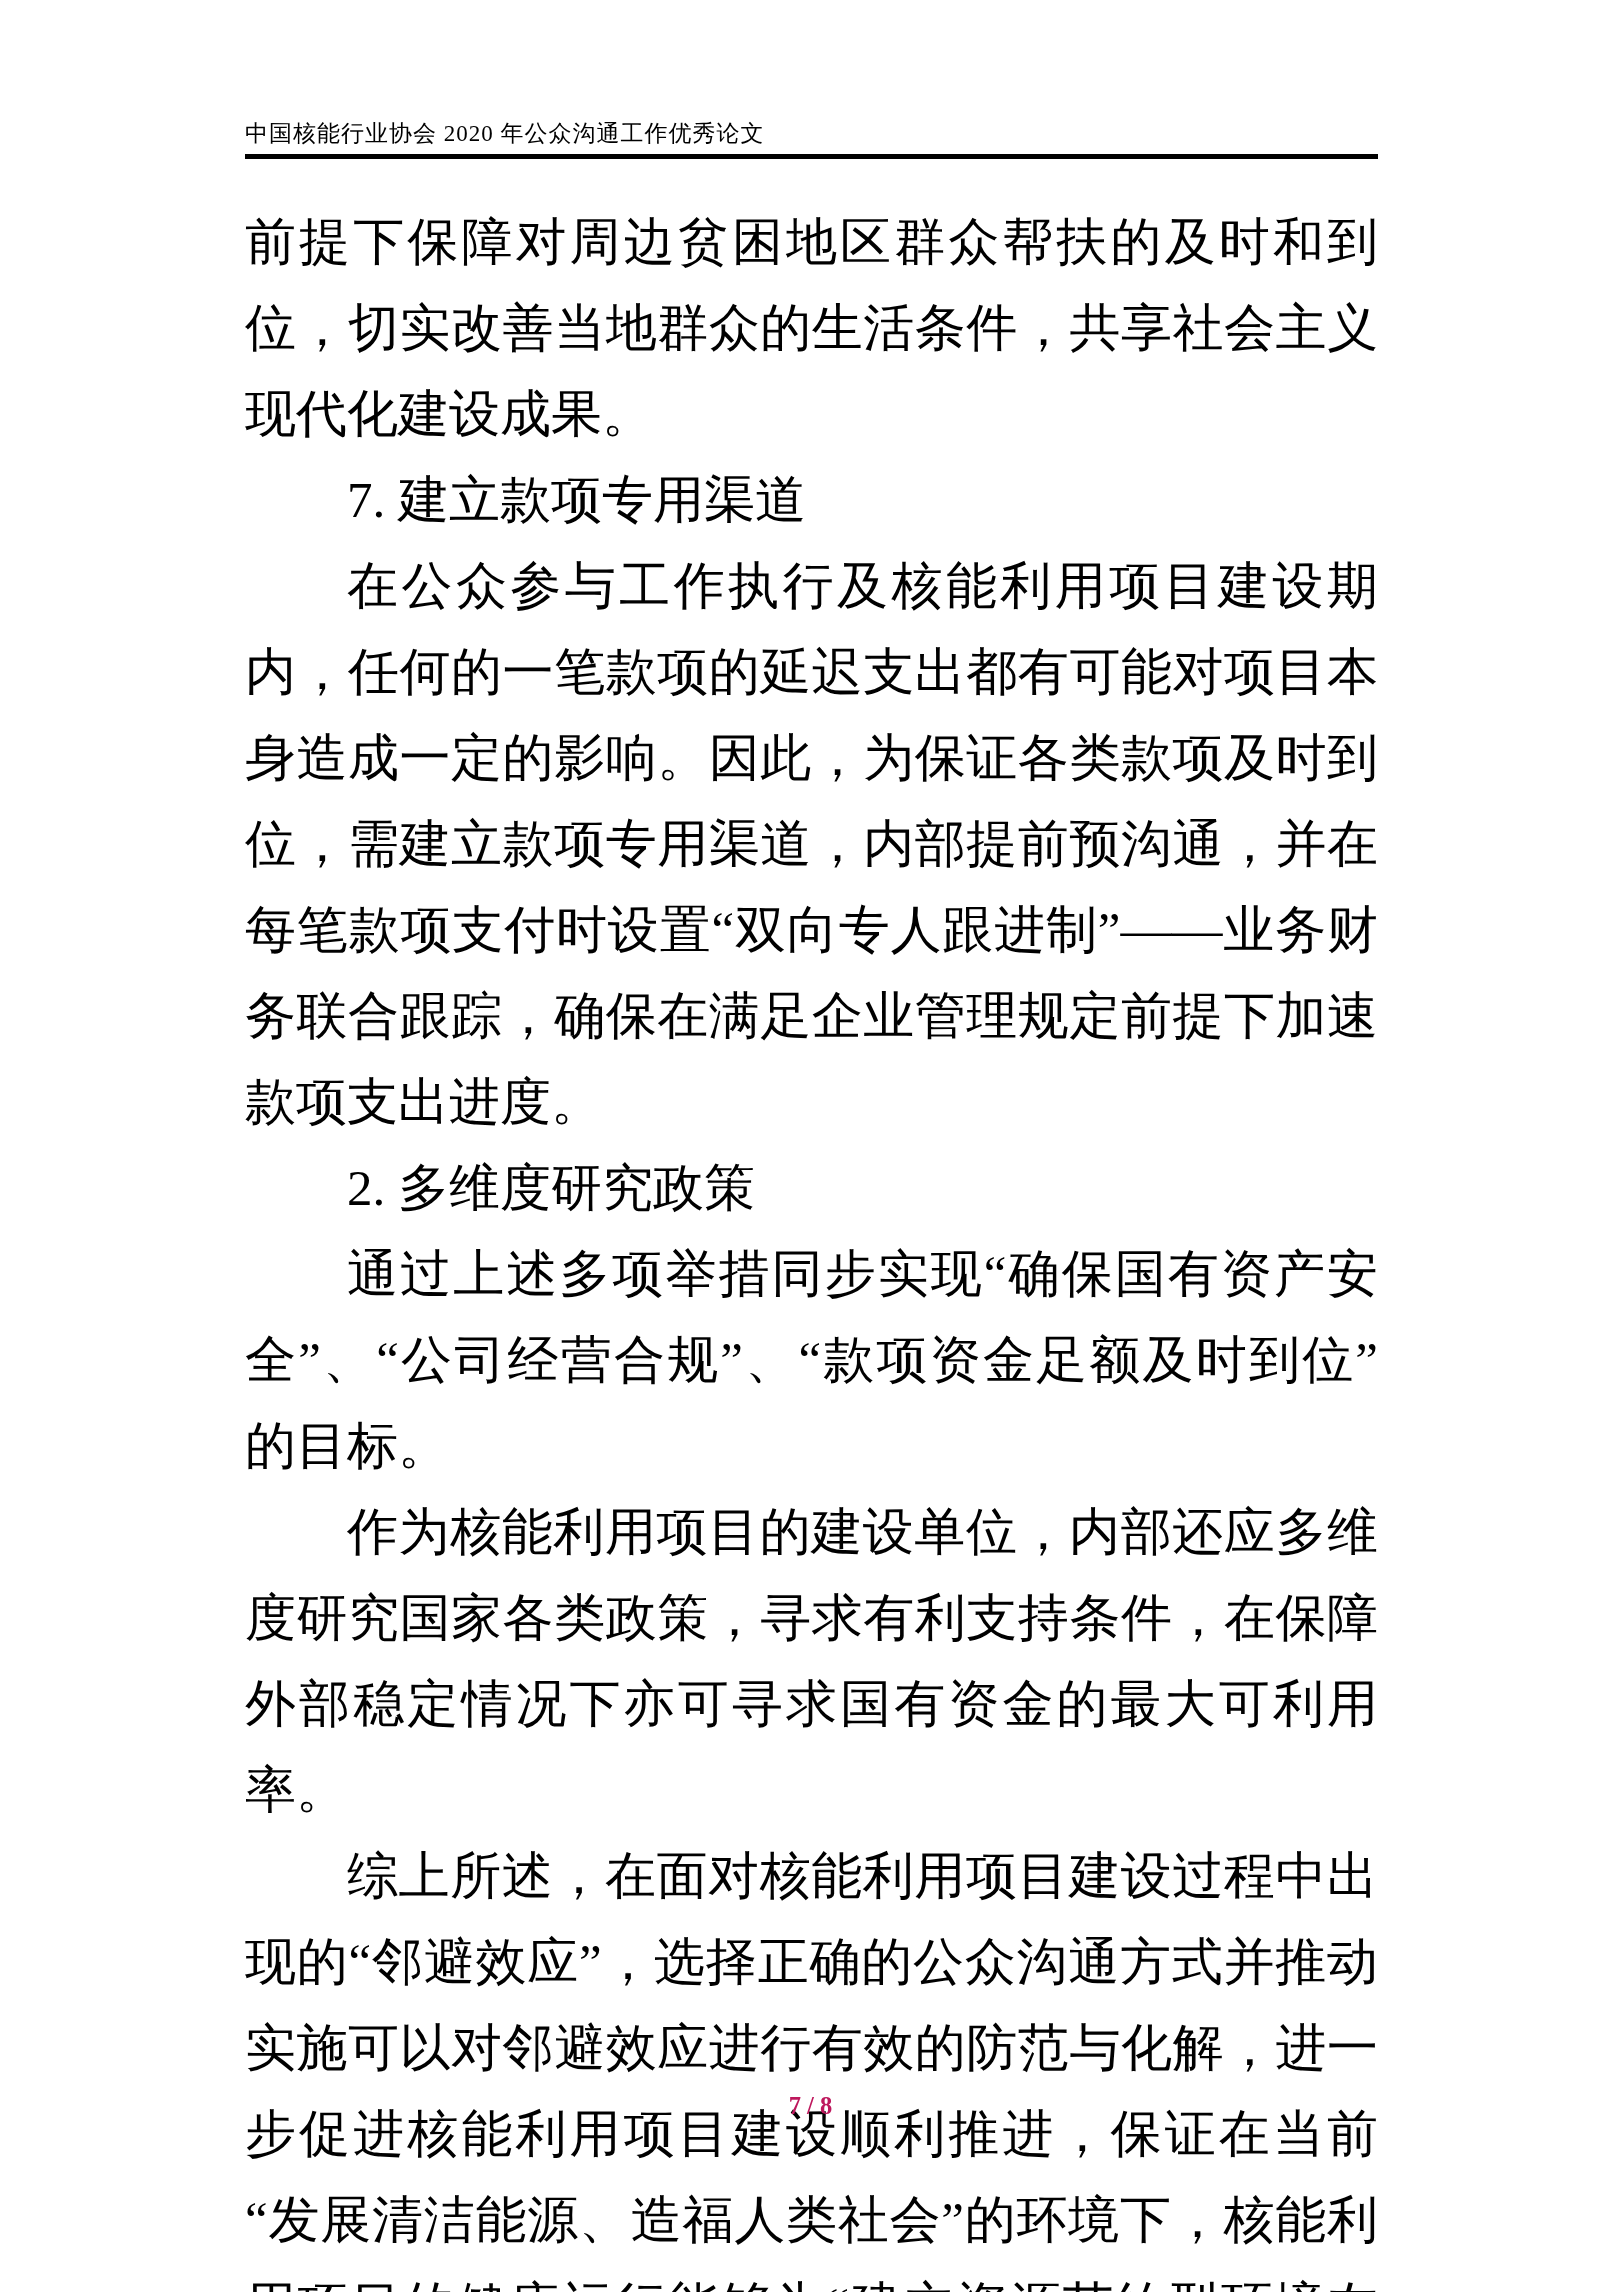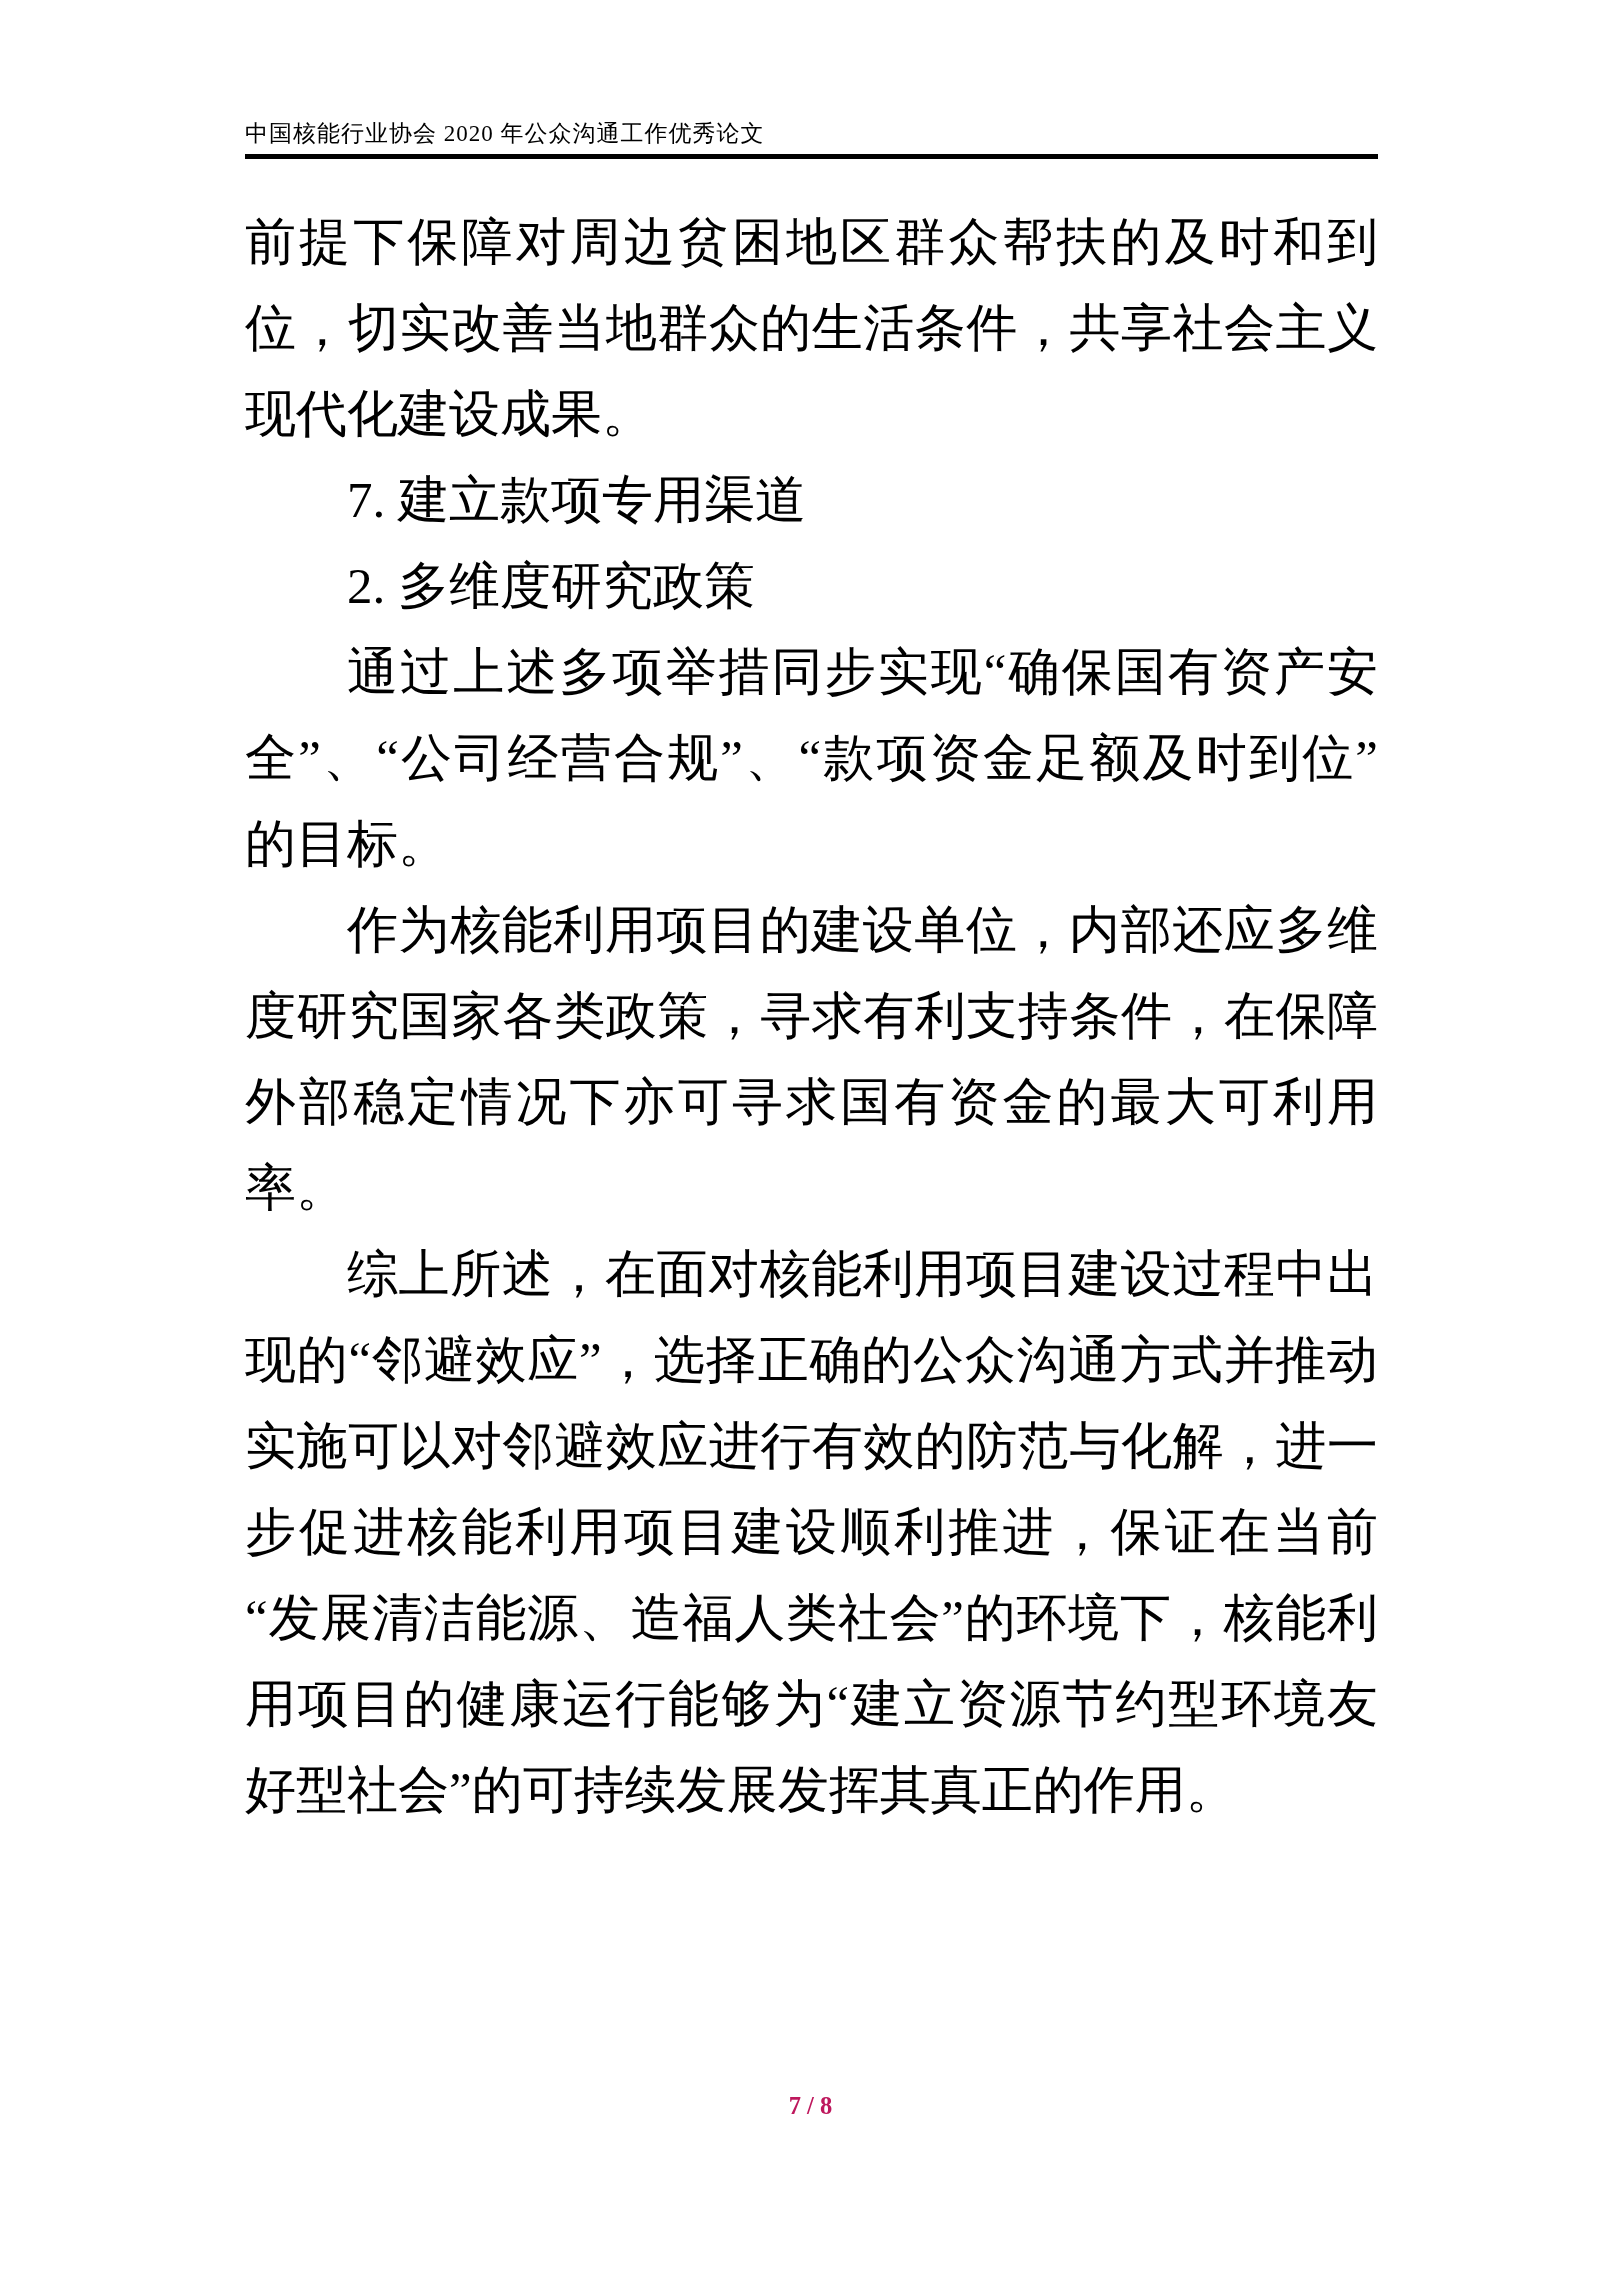--- a/index.html
+++ b/index.html
@@ -75,20 +75,21 @@
 
 <div class="page">
 
   <div class="page-header">中国核能行业协会 2020 年公众沟通工作优秀论文</div>
 
   <div class="header-rule"></div>
 
   <div class="body-text">
     <p>前提下保障对周边贫困地区群众帮扶的及时和到位，切实改善当地群众的生活条件，共享社会主义现代化建设成果。</p>
     <p class="subheading">7. 建立款项专用渠道</p>
+    <p class="para-indent">在公众参与工作执行及核能利用项目建设期内，任何的一笔款项的延迟支出都有可能对项目本身造成一定的影响。因此，为保证各类款项及时到位，需建立款项专用渠道，内部提前预沟通，并在每笔款项支付时设置“双向专人跟进制”——业务财务联合跟踪，确保在满足企业管理规定前提下加速款项支出进度。</p>
     <p class="subheading">2. 多维度研究政策</p>
     <p class="para-indent">通过上述多项举措同步实现“确保国有资产安全”、“公司经营合规”、“款项资金足额及时到位”的目标。</p>
     <p class="para-indent">作为核能利用项目的建设单位，内部还应多维度研究国家各类政策，寻求有利支持条件，在保障外部稳定情况下亦可寻求国有资金的最大可利用率。</p>
     <p class="para-indent">综上所述，在面对核能利用项目建设过程中出现的“邻避效应”，选择正确的公众沟通方式并推动实施可以对邻避效应进行有效的防范与化解，进一步促进核能利用项目建设顺利推进，保证在当前“发展清洁能源、造福人类社会”的环境下，核能利用项目的健康运行能够为“建立资源节约型环境友好型社会”的可持续发展发挥其真正的作用。</p>
   </div>
 
   <div class="page-footer">7 / 8</div>
 
 </div>
 

